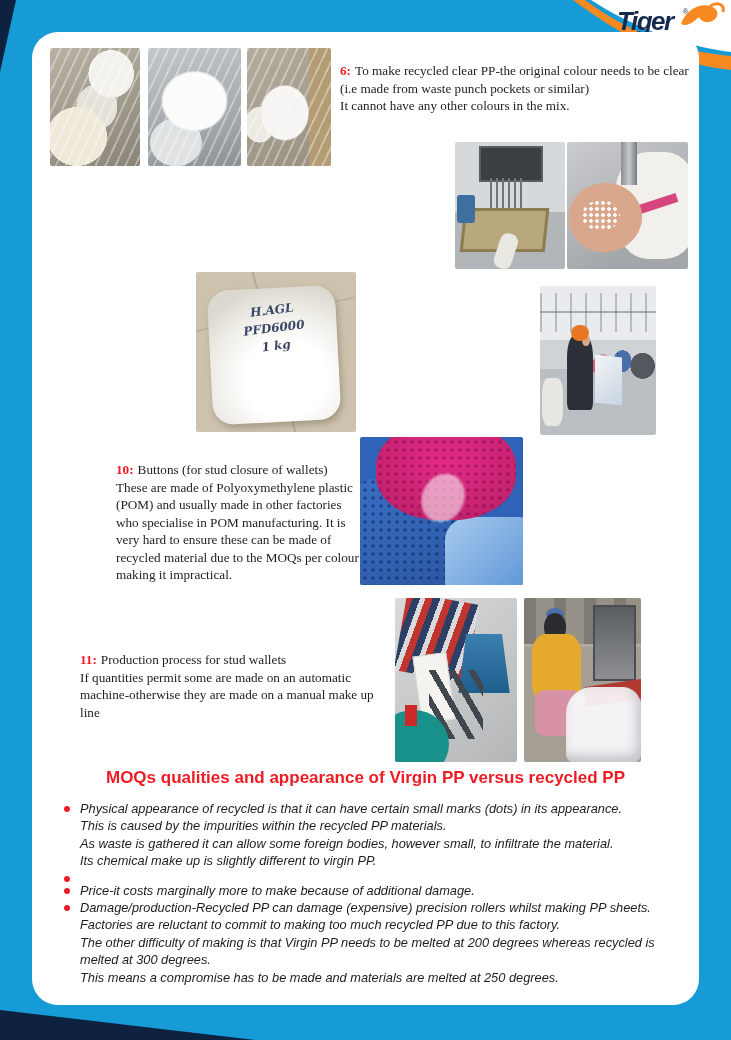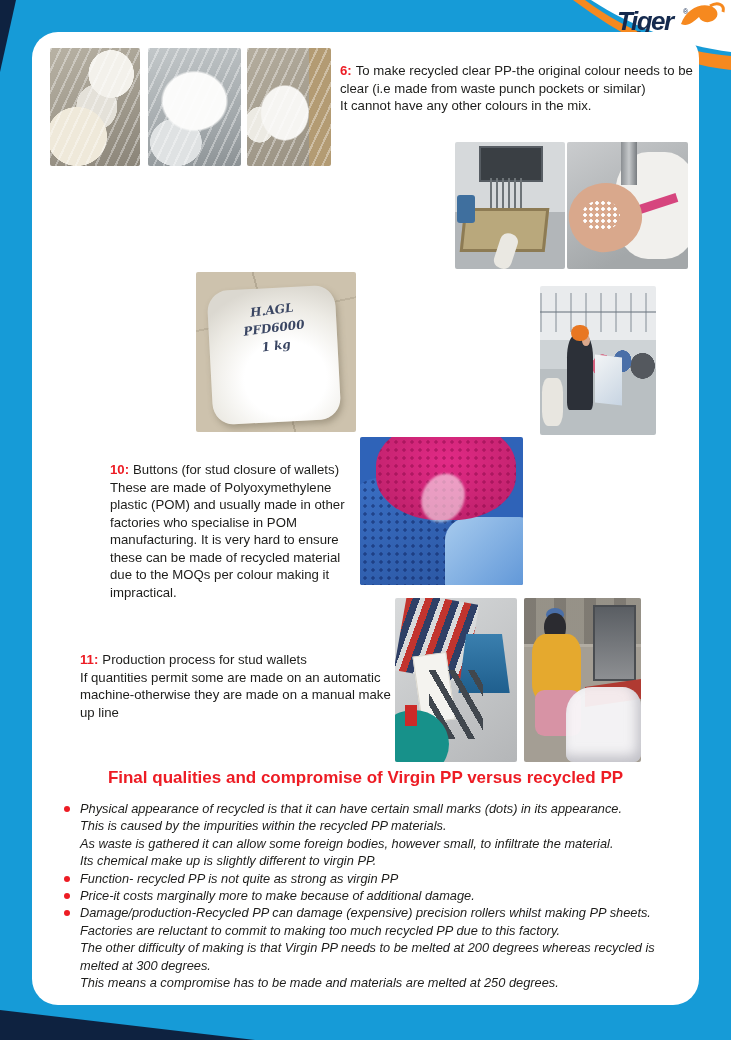--- a/index.html
+++ b/index.html
@@ -8,21 +8,21 @@
   .corner-navy-top{position:absolute;left:0;top:0;width:16px;height:72px;background:#0e2240;
         clip-path:polygon(0 0,100% 0,0 100%);}
   .corner-navy-bottom{position:absolute;left:0;bottom:0;width:255px;height:30px;background:#0e2240;
         clip-path:polygon(0 0,0 100%,100% 100%);}
   .card{position:absolute;left:32px;top:32px;width:667px;height:973px;background:#ffffff;border-radius:26px;}
 
   
   .logo-svg{position:absolute;right:0;top:0;width:200px;height:90px;}
 
   
-  .step{position:absolute;margin:0;font-size:13.2px;line-height:1.33;}
+  .step{position:absolute;margin:0;font-size:13.2px;line-height:1.33;font-family:Liberation Serif, serif;}
   .step .n{color:#ed1c24;font-weight:bold;padding-right:4px;}
   .step .t{white-space:pre-line;}
   .small{font-size:12.8px;}
 
   
   .photo{position:absolute;border-radius:2px;overflow:hidden;}
   .photo>div{position:absolute;}
 
   .ph-waste1{background:
     radial-gradient(60% 45% at 30% 75%, #efe9da 0 55%, transparent 56%),
@@ -188,21 +188,21 @@
     <div class="photo ph-qc" style="left:508px;top:254px;width:116px;height:149px;">
       <div class="qc-windows"></div>
       <div class="qc-clutter"></div>
       <div class="qc-sack"></div>
       <div class="qc-worker"></div>
       <div class="qc-face"></div>
       <div class="qc-hat"></div>
       <div class="qc-box"></div>
     </div>
 
-    <p class="step" style="left:78px;top:429px;width:244px;">
+    <p class="step" style="left:84px;top:429px;width:244px;">
       <b class="n">10:</b><span class="t">Buttons (for stud closure of wallets)
 These are made of Polyoxymethylene plastic (POM) and usually made in other factories who specialise in POM manufacturing. It is very hard to ensure these can be made of recycled material due to the MOQs per colour making it impractical.</span>
     </p>
 
     <div class="photo ph-buttons" style="left:328px;top:405px;width:163px;height:148px;">
       <div class="bt-bluedots"></div>
       <div class="bt-lightbag"></div>
       <div class="bt-pink"></div>
       <div class="bt-glare"></div>
     </div>
@@ -225,33 +225,32 @@
       <div class="mn-top"></div>
       <div class="mn-machine"></div>
       <div class="mn-cap"></div>
       <div class="mn-hair"></div>
       <div class="mn-worker"></div>
       <div class="mn-apron"></div>
       <div class="mn-table"></div>
       <div class="mn-bag"></div>
     </div>
 
-    <h2 class="final-heading" style="top:736px;">Final qualities and compromise of Virgin PP versus recycled PP</h2>
+    <h2 class="final-heading" style="top:736px;">MOQs qualities and appearance of Virgin PP versus recycled PP</h2>
 
     <ul class="bullets" style="left:30px;top:768px;right:18px;font-style:italic;">
       <li>
         <span class="dot"></span>
         <span class="btxt">Physical appearance of recycled is that it can have certain small marks (dots) in its appearance.
 This is caused by the impurities within the recycled PP materials.
 As waste is gathered it can allow some foreign bodies, however small, to infiltrate the material.
 Its chemical make up is slightly different to virgin PP.</span>
       </li>
       <li>
         <span class="dot"></span>
-        <span class="btxt">Function- recycled PP is not quite as strong as virgin PP</span>
       </li>
       <li>
         <span class="dot"></span>
         <span class="btxt">Price-it costs marginally more to make because of additional damage.</span>
       </li>
       <li>
         <span class="dot"></span>
         <span class="btxt">Damage/production-Recycled PP can damage (expensive) precision rollers whilst making PP sheets.
 Factories are reluctant to commit to making too much recycled PP due to this factory.
 The other difficulty of making is that Virgin PP needs to be melted at 200 degrees whereas recycled is melted at 300 degrees.

